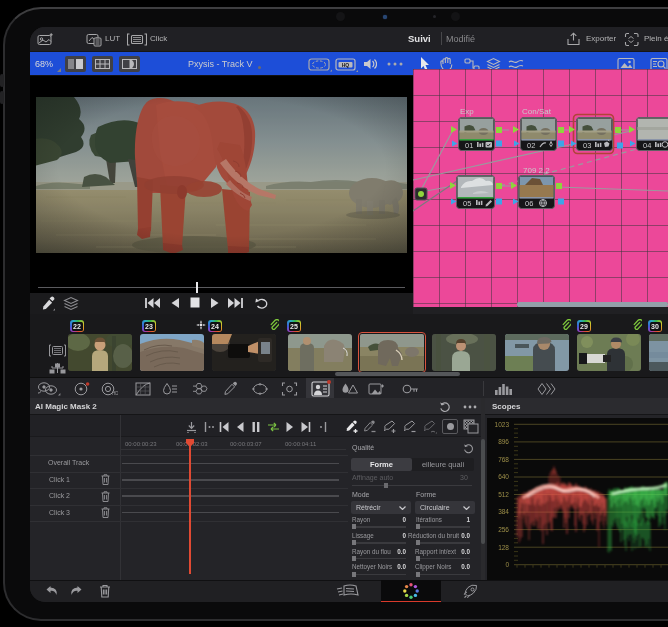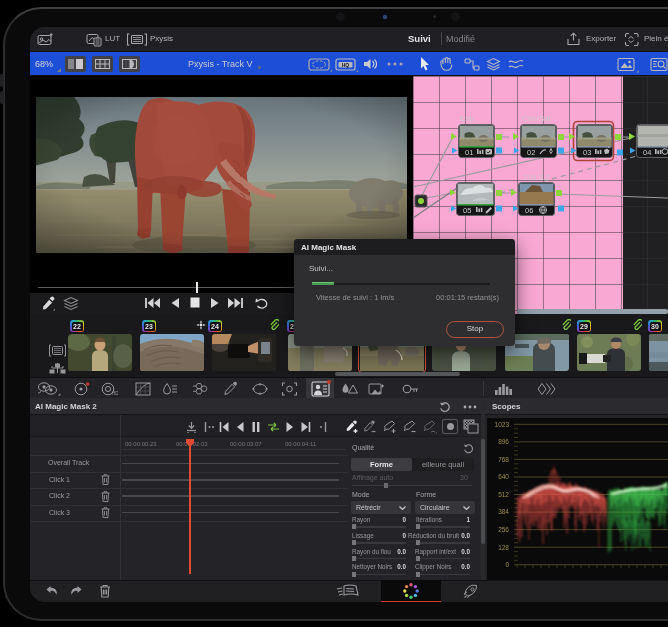--- a/index.html
+++ b/index.html
@@ -54,21 +54,21 @@
         </g>
       </svg>
 <div class="abs t" style="left:75px;top:7px;">LUT</div>
 <svg class="abs" style="left:97px;top:6px" width="20" height="13" viewBox="0 0 20 13">
         <g fill="none" stroke="#a8a8aa" stroke-width="1.1">
           <path d="M2.5 1 h-2 v11 h2 M17.5 1 h2 v11 h-2"></path>
           <rect x="4.5" y="2.5" width="11" height="8" rx="1"></rect>
           <path d="M6 4.5 h8 M6 6.5 h8 M6 8.5 h8" stroke-width="0.8"></path>
         </g>
       </svg>
-<div class="abs t" style="left:120px;top:7px;">Pxysis</div>
+<div class="abs t" style="left:120px;top:7px;">Click</div>
 <div class="abs" style="left:378px;top:6px;font-size:9.5px;font-weight:bold;color:#e2e2e4;">Suivi</div>
 <div class="abs" style="left:411px;top:5px;width:1px;height:13px;background:#47474a;"></div>
 <div class="abs" style="left:416px;top:7px;font-size:9px;color:#88888b;">Modifié</div>
 <svg class="abs" style="left:536px;top:5px" width="15" height="15" viewBox="0 0 15 15">
         <g fill="none" stroke="#a8a8aa" stroke-width="1.1">
           <path d="M7.5 1.5 v7 M4.7 3.8 L7.5 1.2 l2.8 2.6"></path>
           <path d="M2 7 v5.5 h11 V7"></path>
         </g>
       </svg>
 <div class="abs t" style="left:556px;top:7px;">Exporter</div>
@@ -271,21 +271,21 @@
           <path d="M6.5 1 l6 5 -6 5z" fill="#d5d5d8"></path>
           <path d="M14 1 v10" stroke="#d5d5d8" stroke-width="1.8"></path>
         </svg>
 <svg class="abs" style="left:225px;top:3px" width="14" height="14" viewBox="0 0 14 14">
           <path d="M3.5 4.5 a5 4.3 0 1 1 -1 5.5" fill="none" stroke="#d5d5d8" stroke-width="1.3"></path>
           <path d="M1 2.5 l3.4 2.6 -4 1.4z" fill="#d5d5d8"></path>
         </svg>
 </div>
 </div>
 
-<div class="abs" id="nodes" style="left:383px;top:49px;width:210px;height:238px;background:#f9a8d4;">
+<div class="abs" id="nodes" style="left:383px;top:42px;width:255px;height:238px;background:#ec4899;">
 <svg width="255" height="238" viewBox="0 0 255 238">
 <defs>
 <pattern id="grid" width="26" height="26" patternUnits="userSpaceOnUse">
             <path d="M26 0 H0 V26" fill="none" stroke="#343438" stroke-width="1"></path>
           </pattern>
 <g id="savthumb">
             <rect width="34" height="21" fill="#97a09e"></rect>
             <rect y="13" width="34" height="8" fill="#8f8a6c"></rect>
             <path d="M5 8 q5 -3 9 0 l2 4 -11 2z" fill="#44503c"></path>
             <ellipse cx="24" cy="13" rx="5" ry="3.5" fill="#757060"></ellipse>
@@ -1266,23 +1266,13 @@
 <svg class="abs" style="left:433px;top:2px" width="16" height="16" viewBox="0 0 16 16">
         <g fill="none" stroke="#9a9a9e" stroke-width="1">
           <path d="M13.5 2.5 q-5 -1.5 -8.5 2 q-2.5 2.5 -3 6 l2.5 2.5 q3.5 -0.5 6 -3 q3.5 -3.5 3 -7.5z"></path>
           <circle cx="9.5" cy="6.5" r="1.5"></circle>
           <path d="M4 9 q-2 0.5 -2.8 2.8 M6.8 11.8 q-0.5 2 -2.6 2.8"></path>
           <path d="M3.2 13 l-1.7 1.7" stroke-width="1.2"></path>
         </g>
       </svg>
 </div>
 
-<div class="abs" id="dialog" style="left:264px;top:212px;width:221px;height:107px;background:#2e2e31;border-radius:4px;box-shadow:0 6px 20px rgba(0,0,0,.6);z-index:50;">
-<div class="abs" style="left:0;top:0;width:221px;height:16px;background:#1d1d20;border-radius:4px 4px 0 0;"></div>
-<div class="abs" style="left:7px;top:4px;font-size:8px;font-weight:bold;color:#e4e4e6;">AI Magic Mask</div>
-<div class="abs" style="left:15px;top:25px;font-size:8px;color:#c4c4c6;">Suivi...</div>
-<div class="abs" style="left:18px;top:44px;width:178px;height:2px;background:#1b1b1d;"></div>
-<div class="abs" style="left:18px;top:44px;width:22px;height:2px;background:#4a9b52;box-shadow:0 -1px 0 #6ec474;"></div>
-<div class="abs" style="left:22px;top:54px;font-size:7.5px;color:#939397;">Vitesse de suivi : 1 lm/s</div>
-<div class="abs" style="left:136px;top:54px;width:69px;font-size:7.5px;color:#939397;text-align:right;">00:01:15 restant(s)</div>
-<div class="abs" style="left:152px;top:82px;width:58px;height:17px;border:1.5px solid #b4543e;border-radius:9px;text-align:center;line-height:14px;font-size:8px;color:#d8d8da;">Stop</div>
 </div>
-</div>
 
 </body></html>

